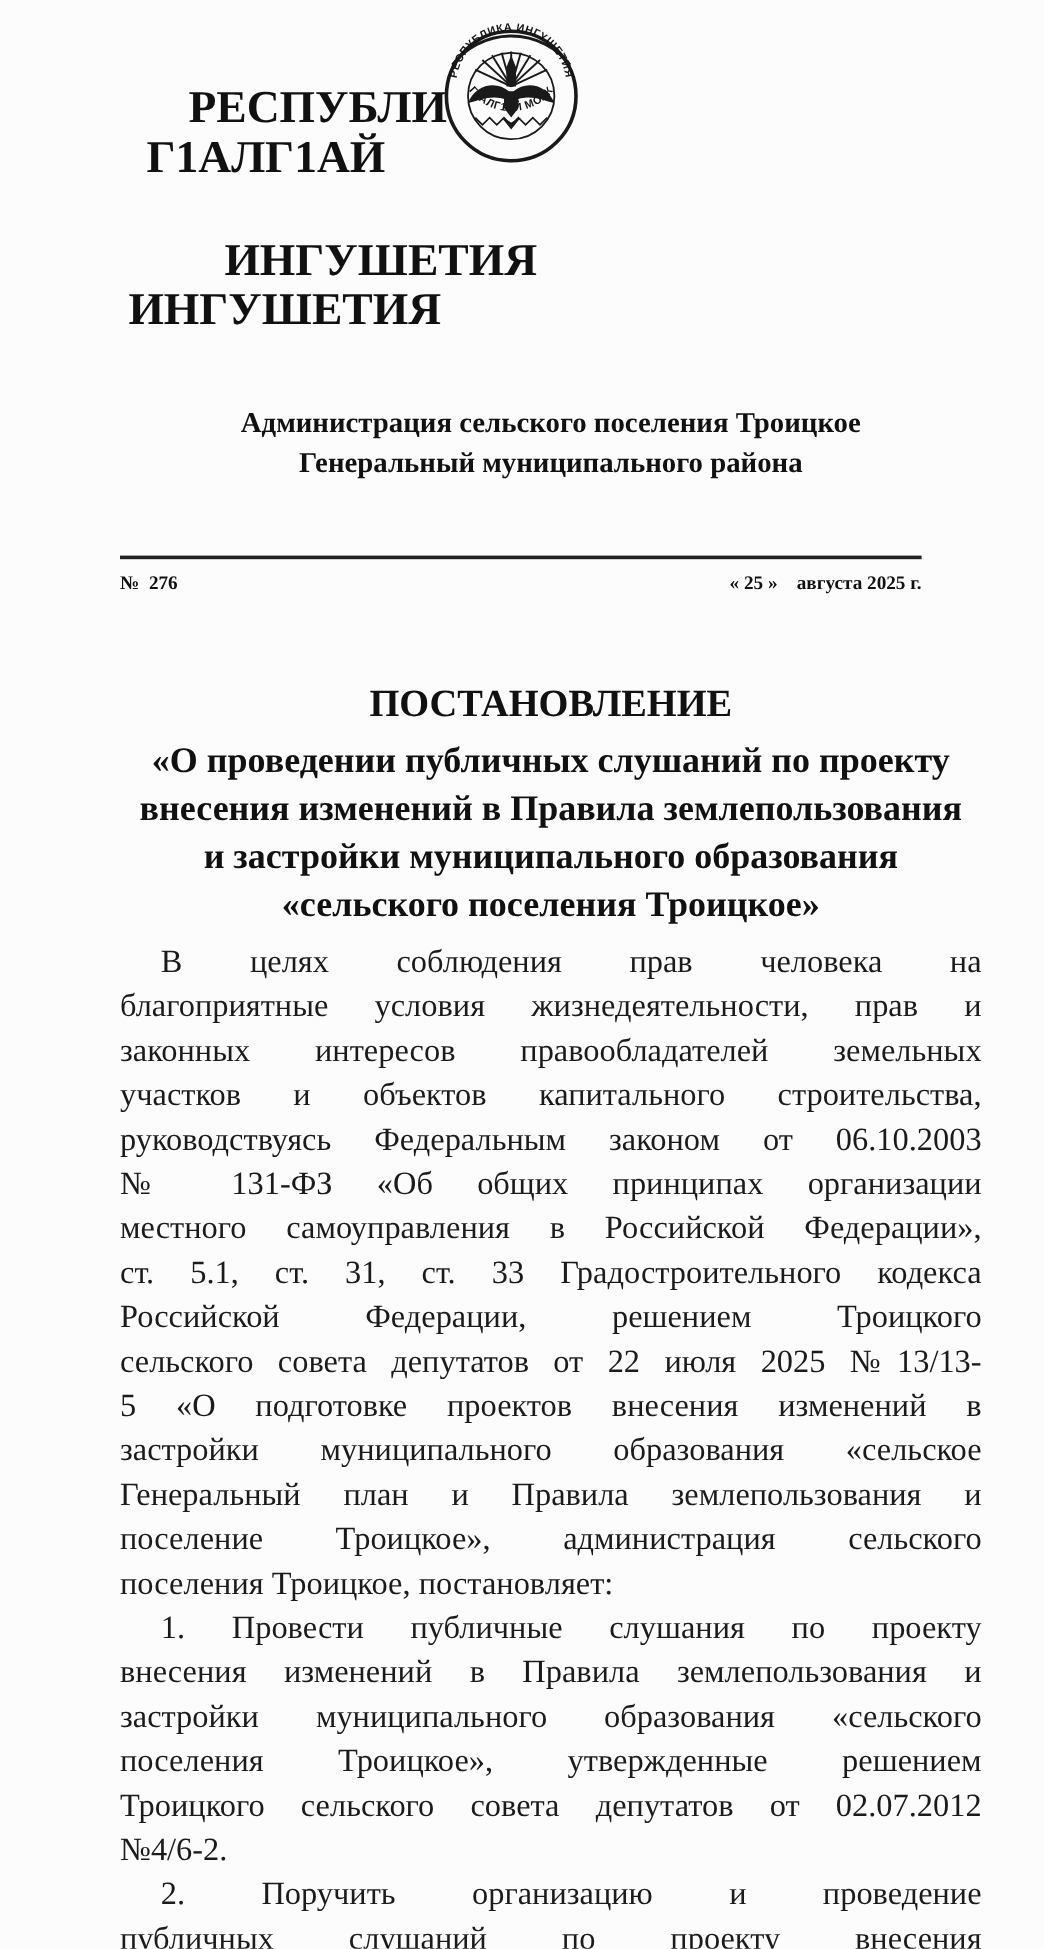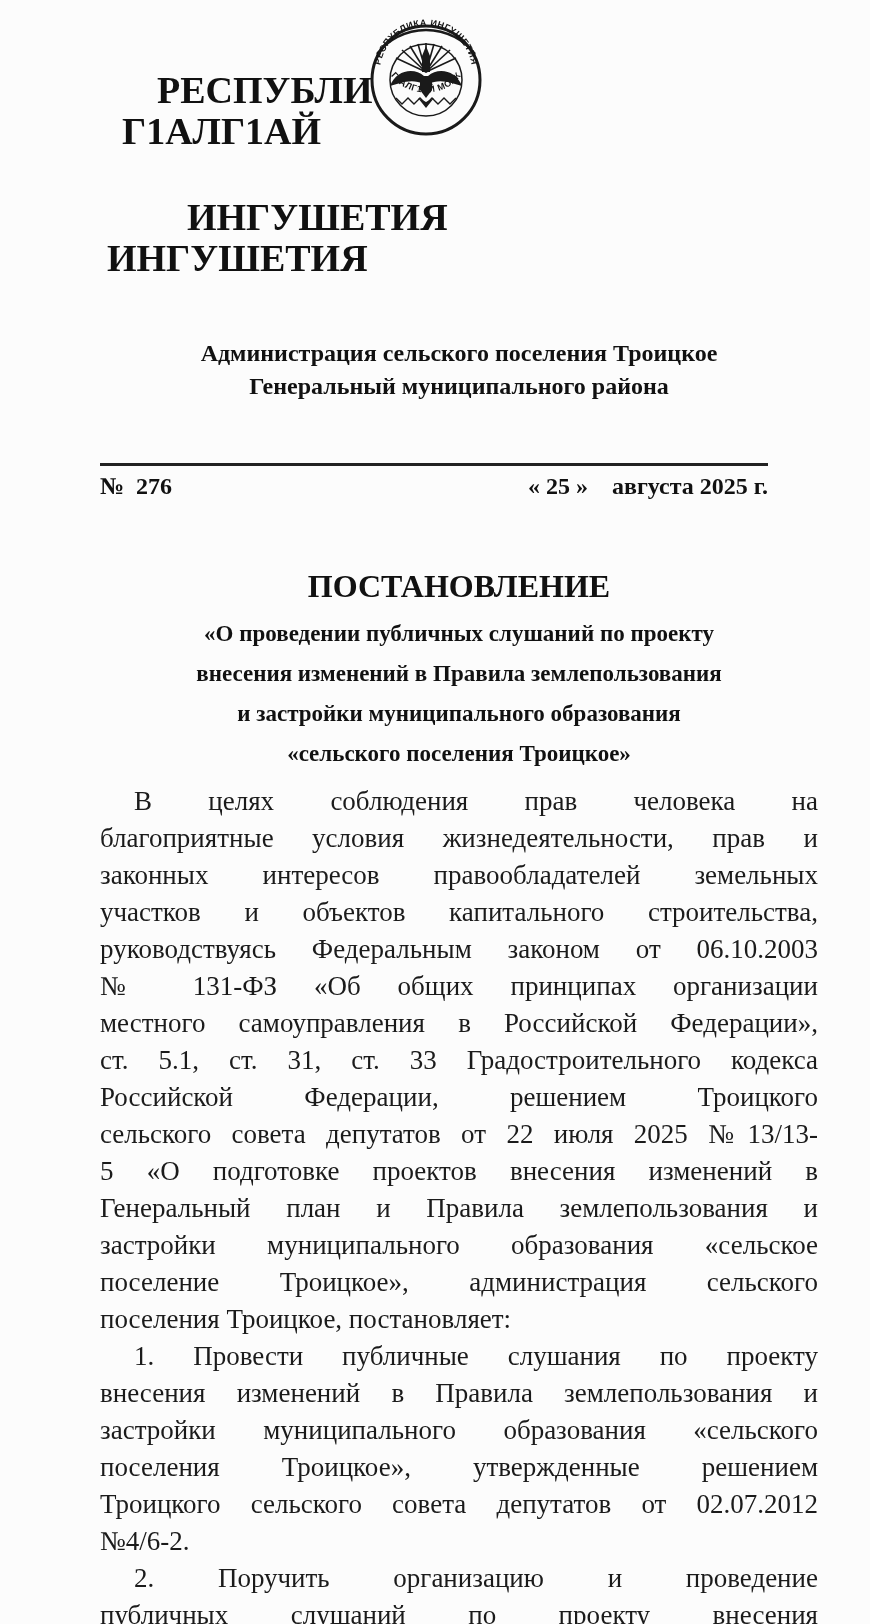--- a/index.html
+++ b/index.html
@@ -22,26 +22,26 @@
   
   .emblem{position:absolute;left:360px;top:4px;width:132px;height:132px;}
   
   .org{margin-top:58px;text-align:center;font-weight:bold;font-size:24px;line-height:33px;color:#111;}
   
   .meta{
     width:668px;margin-top:60px;
     border-top:3px solid #222;
     padding-top:8px;
     display:flex;justify-content:space-between;align-items:flex-start;
-    font-weight:bold;font-size:24px;line-height:25px;color:#111;
+    font-weight:bold;font-size:16px;line-height:25px;color:#111;
     white-space:pre;
   }
   
   .doctype{margin-top:67px;text-align:center;font-weight:bold;font-size:32px;line-height:40px;color:#111;}
-  .subject{margin-top:8px;text-align:center;font-weight:bold;font-size:23px;line-height:40px;color:#111;}
+  .subject{margin-top:8px;text-align:center;font-weight:bold;font-size:30px;line-height:40px;color:#111;}
   .subject div{white-space:nowrap;}
   
   .bodytext{margin-top:9px;font-size:27px;line-height:37px;color:#1b1b1b;}
   .jl{ 
     height:37px;overflow:hidden;text-align:justify;
   }
   .jl::after{content:"";display:inline-block;width:100%;height:0;}
   .plain{height:37px;overflow:hidden;}
   .ind{text-indent:34px;}
   .emblem text{font-family:"Liberation Sans","DejaVu Sans",sans-serif;font-weight:bold;}
@@ -124,22 +124,22 @@
     <div class="jl">благоприятные условия жизнедеятельности, прав и</div>
     <div class="jl">законных интересов правообладателей земельных</div>
     <div class="jl">участков и объектов капитального строительства,</div>
     <div class="jl">руководствуясь Федеральным законом от 06.10.2003</div>
     <div class="jl">№ 131-ФЗ «Об общих принципах организации</div>
     <div class="jl">местного самоуправления в Российской Федерации»,</div>
     <div class="jl">ст. 5.1, ст. 31, ст. 33 Градостроительного кодекса</div>
     <div class="jl">Российской Федерации, решением Троицкого</div>
     <div class="jl">сельского совета депутатов от 22 июля 2025 №13/13-</div>
     <div class="jl">5 «О подготовке проектов внесения изменений в</div>
+    <div class="jl">застройки муниципального образования «сельское</div>
     <div class="jl">Генеральный план и Правила землепользования и</div>
-    <div class="jl">застройки муниципального образования «сельское</div>
     <div class="jl">поселение Троицкое», администрация сельского</div>
     <div class="plain">поселения Троицкое, постановляет:</div>
 
     <div class="jl ind">1. Провести публичные слушания по проекту</div>
     <div class="jl">внесения изменений в Правила землепользования и</div>
     <div class="jl">застройки муниципального образования «сельского</div>
     <div class="jl">поселения Троицкое», утвержденные решением</div>
     <div class="jl">Троицкого сельского совета депутатов от 02.07.2012</div>
     <div class="plain">№4/6-2.</div>
 

